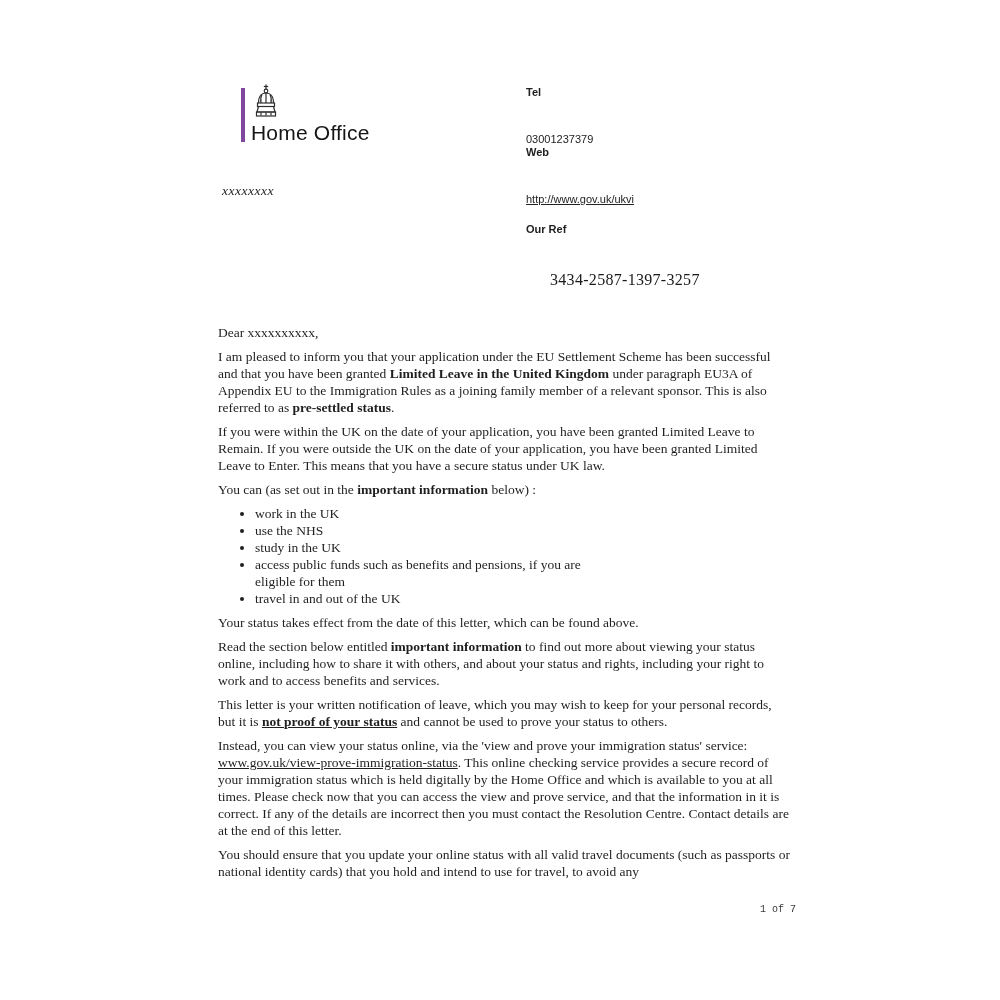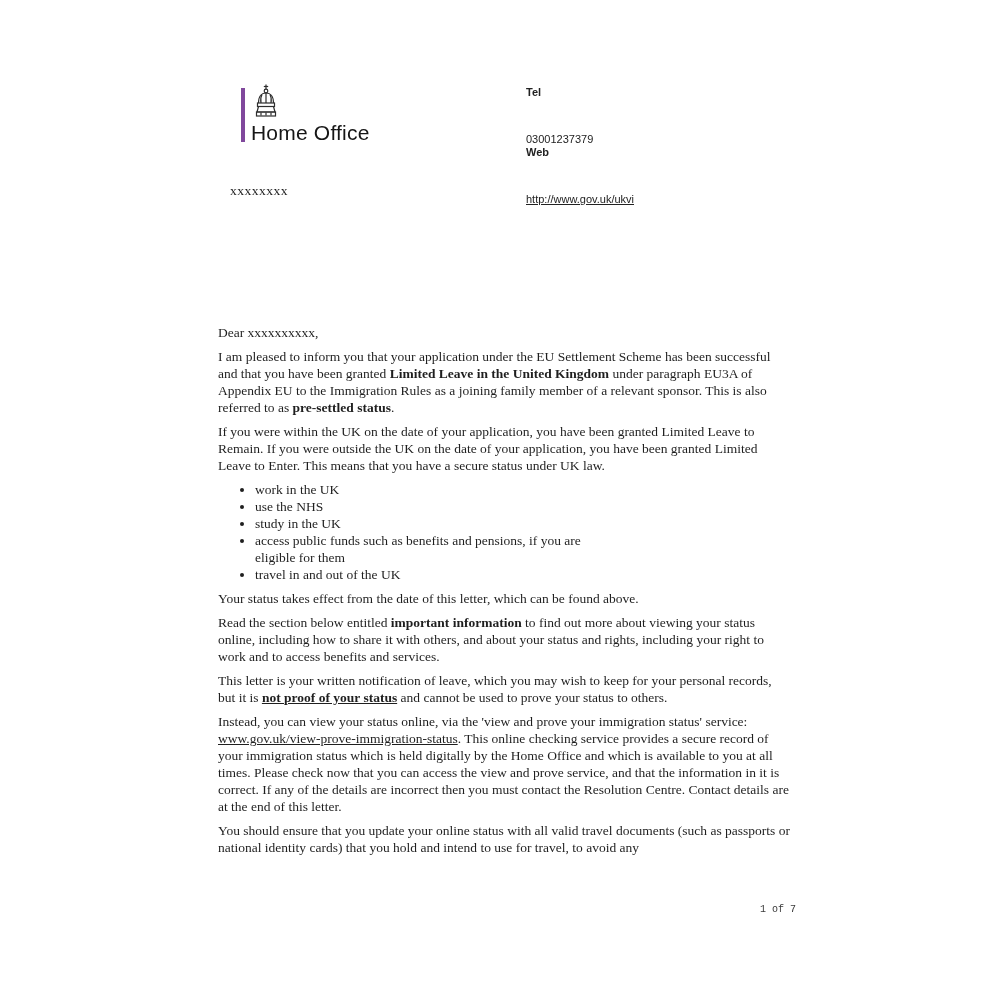--- a/index.html
+++ b/index.html
@@ -45,22 +45,22 @@
   .contact-row.large .val {
     font-family: "Liberation Serif", serif;
     font-size: 16px; color: #1a1a1a; line-height: 20px;
     padding-left: 24px; letter-spacing: 0.3px;
   }
   .val.u { text-decoration: underline; }
   .contact a.val { color: inherit; }
 
   
   .address {
-    position: absolute; left: 12px; top: 103px;
-    font-size: 13.5px; letter-spacing: 0.5px;
+    position: absolute; left: 4px; top: 103px;
+    font-size: 13.5px; letter-spacing: 0.5px; font-style: italic;
   }
 
   
   .body-text {
     position: absolute; left: 0; top: 244px; width: 574px;
     font-size: 13.5px; line-height: 17px;
   }
   .body-text p { margin: 0 0 7px 0; }
   .body-text .b { font-weight: bold; }
   .body-text .u { text-decoration: underline; }
@@ -103,29 +103,34 @@
       </div>
       <div class="contact" id="contact-rows">
           <div class="contact-row small">
             <span class="lbl">Tel</span>
             <span class="val">03001237379</span>
           </div>
           <div class="contact-row small">
             <span class="lbl">Web</span>
             <a class="val u" href="#">http://www.gov.uk/ukvi</a>
           </div>
+          <div class="contact-row large">
+            <span class="lbl">Our Ref</span>
+            <span class="val">3434-2587-1397-3257</span>
+          </div>
         </div>
     </div>
 
     <div class="address">xxxxxxxx</div>
 
     <div class="body-text" id="letter-body">
         <p><span>Dear xxxxxxxxxx,</span></p>
         <p><span>I am pleased to inform you that your application under the EU Settlement Scheme has been successful and that you have been granted </span><span class="b">Limited Leave in the United Kingdom</span><span> under paragraph EU3A of Appendix EU to the Immigration Rules as a joining family member of a relevant sponsor. This is also referred to as </span><span class="b">pre-settled status</span><span>.</span></p>
         <p><span>If you were within the UK on the date of your application, you have been granted Limited Leave to Remain. If you were outside the UK on the date of your application, you have been granted Limited Leave to Enter. This means that you have a secure status under UK law.</span></p>
+        <p><span>You can (as set out in the </span><span class="b">important information</span><span> below) :</span></p>
         <ul>
           <li>work in the UK</li>
           <li>use the NHS</li>
           <li>study in the UK</li>
           <li>access public funds such as benefits and pensions, if you are
 eligible for them</li>
           <li>travel in and out of the UK</li>
         </ul>
         <p><span>Your status takes effect from the date of this letter, which can be found above.</span></p>
         <p><span>Read the section below entitled </span><span class="b">important information</span><span> to find out more about viewing your status online, including how to share it with others, and about your status and rights, including your right to work and to access benefits and services.</span></p>

